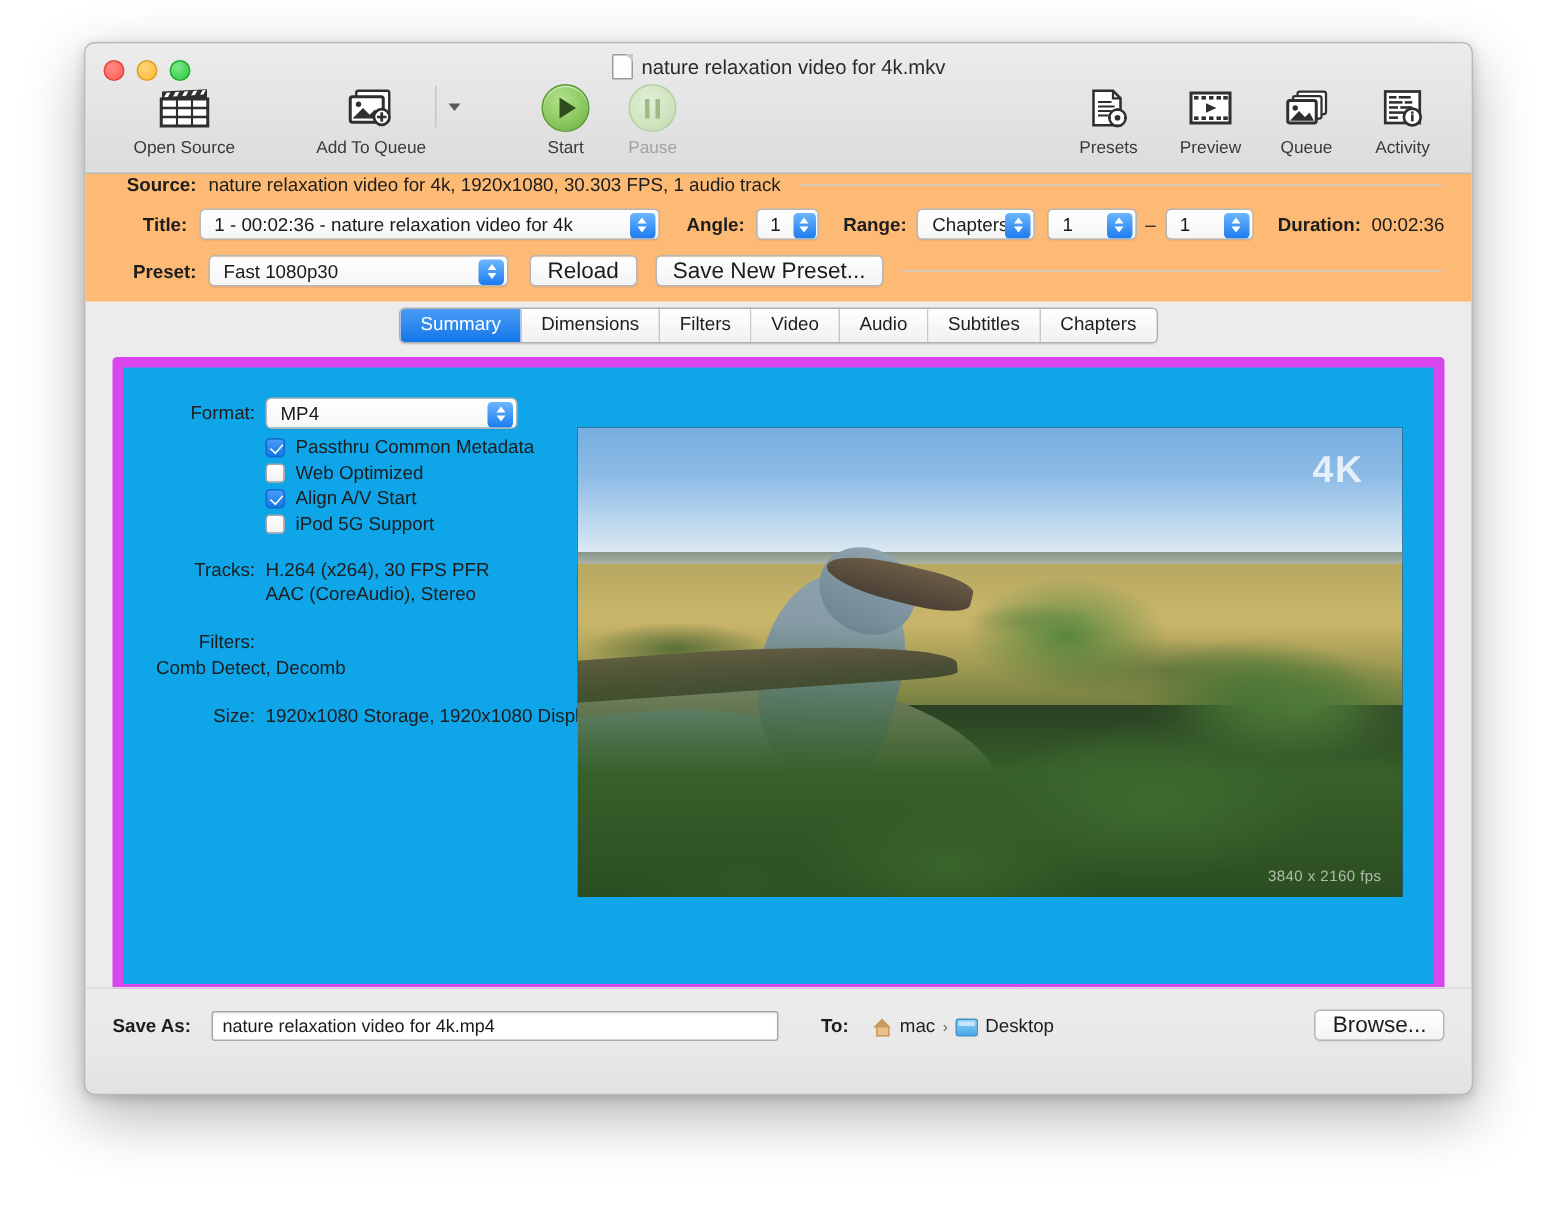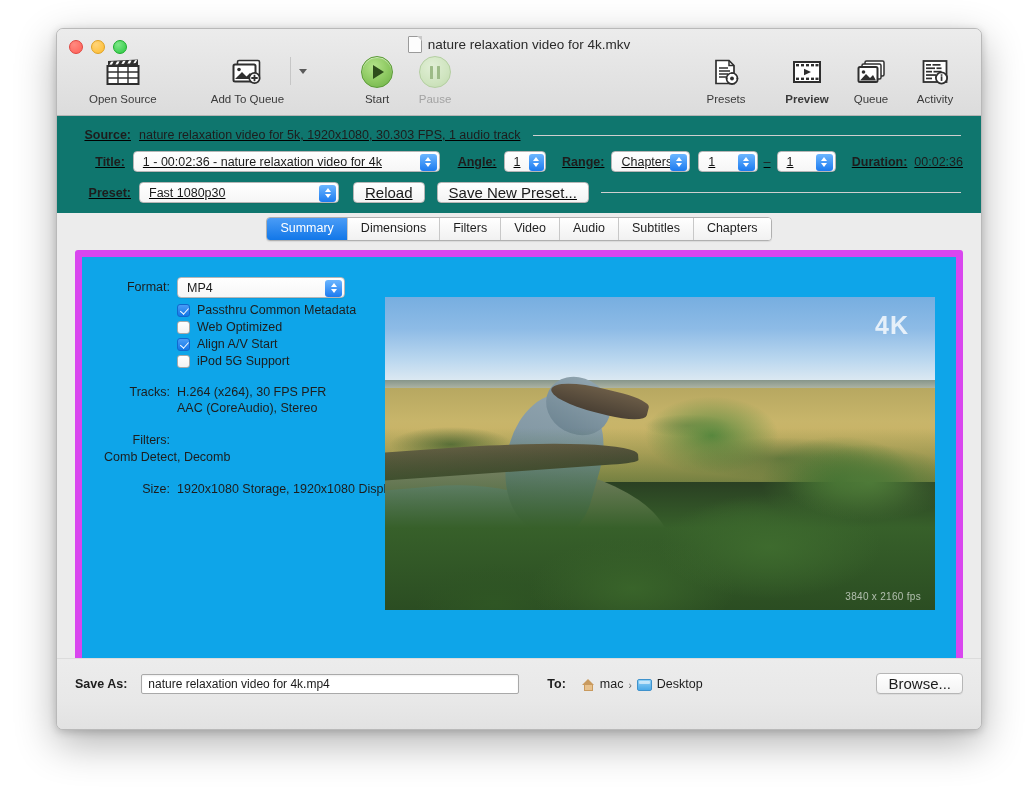--- a/index.html
+++ b/index.html
@@ -106,23 +106,22 @@
     width:0;height:0;margin-left:3px;
     border-top: 7px solid transparent;
     border-bottom: 7px solid transparent;
     border-left: 11px solid #2e4d1c;
   }
   .bars { display:flex; gap:3.5px; }
   .bars i { display:block; width:3.5px; height:13px; background:#9dbb87; border-radius:.5px; }
 
   
   .settings {
-    padding: 12px 18px 4px 18px;
-    background: #0f766e;
-    text-decoration: underline;
+    padding: 0 18px 4px 18px;
+    background: #fdba74;
   }
   .row { display: flex; align-items: center; margin-bottom: 10px; }
   .lbl { font-size: 12.5px; color: #1d1d1d; font-weight: bold; }
   .val { font-size: 12.5px; color: #1d1d1d; }
   .sep-line { flex: 1; height: 1px; background: #cfcfcf; margin-left: 12px; margin-right: 2px; }
 
   
   .popup {
     position: relative;
     height: 21px;
@@ -443,21 +442,21 @@
                 <line x1="20" y1="14.2" x2="20" y2="16"></line>
                 <line x1="20" y1="25" x2="20" y2="26.8"></line>
                 <line x1="13.8" y1="20.5" x2="15.6" y2="20.5"></line>
                 <line x1="24.4" y1="20.5" x2="26.2" y2="20.5"></line>
               </g>
             </svg>
           </div>
           <div class="tb-label">Presets</div>
         </div>
 
-        <div class="tb-item" style="margin-left:29px;font-weight:bold;">
+        <div class="tb-item" style="margin-left:16px;">
           <div class="tb-icon">
             <svg width="30" height="28" viewBox="0 0 30 28">
               <rect x="2" y="4" width="26" height="20" fill="#fff" stroke="#2f2f2f" stroke-width="2"></rect>
               <g fill="#2f2f2f">
                 <rect x="4" y="6" width="3" height="2.4"></rect>
                   <rect x="9" y="6" width="3" height="2.4"></rect>
                 <rect x="14" y="6" width="3" height="2.4"></rect>
                   <rect x="19" y="6" width="3" height="2.4"></rect>
                 <rect x="23.5" y="6" width="3" height="2.4"></rect>
                 <rect x="4" y="19.6" width="3" height="2.4"></rect>
@@ -506,21 +505,21 @@
           </div>
           <div class="tb-label">Activity</div>
         </div>
       </div>
     </div>
 
     <div class="settings">
 
       <div class="row" style="margin-bottom:9px;">
         <span class="lbl" style="width:56px; text-align:right; padding-right:8px;">Source:</span>
-        <span class="val">nature relaxation video for 5k, 1920x1080, 30.303 FPS, 1 audio track</span>
+        <span class="val">nature relaxation video for 4k, 1920x1080, 30.303 FPS, 1 audio track</span>
         <span class="sep-line"></span>
       </div>
 
       <div class="row">
         <span class="lbl" style="width:56px; text-align:right; padding-right:8px;">Title:</span>
 
         <div class="popup" style="width:340px;">
           <span>1 - 00:02:36 - nature relaxation video for 4k</span>
           <span class="arrows">
             <i class="up"></i>

